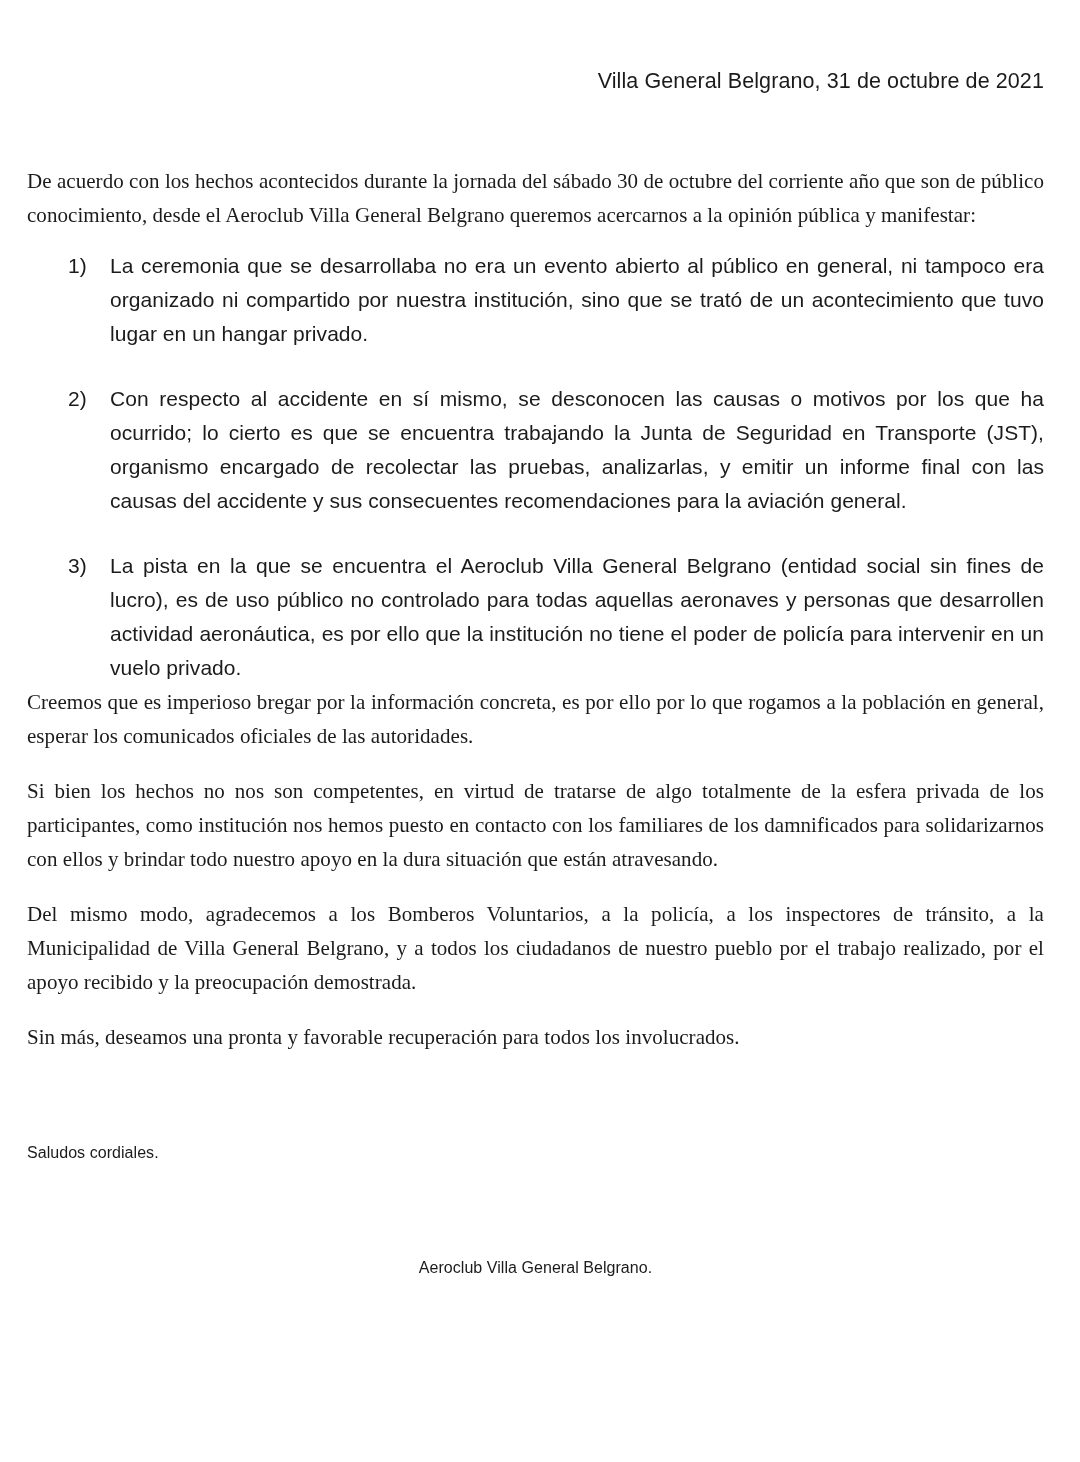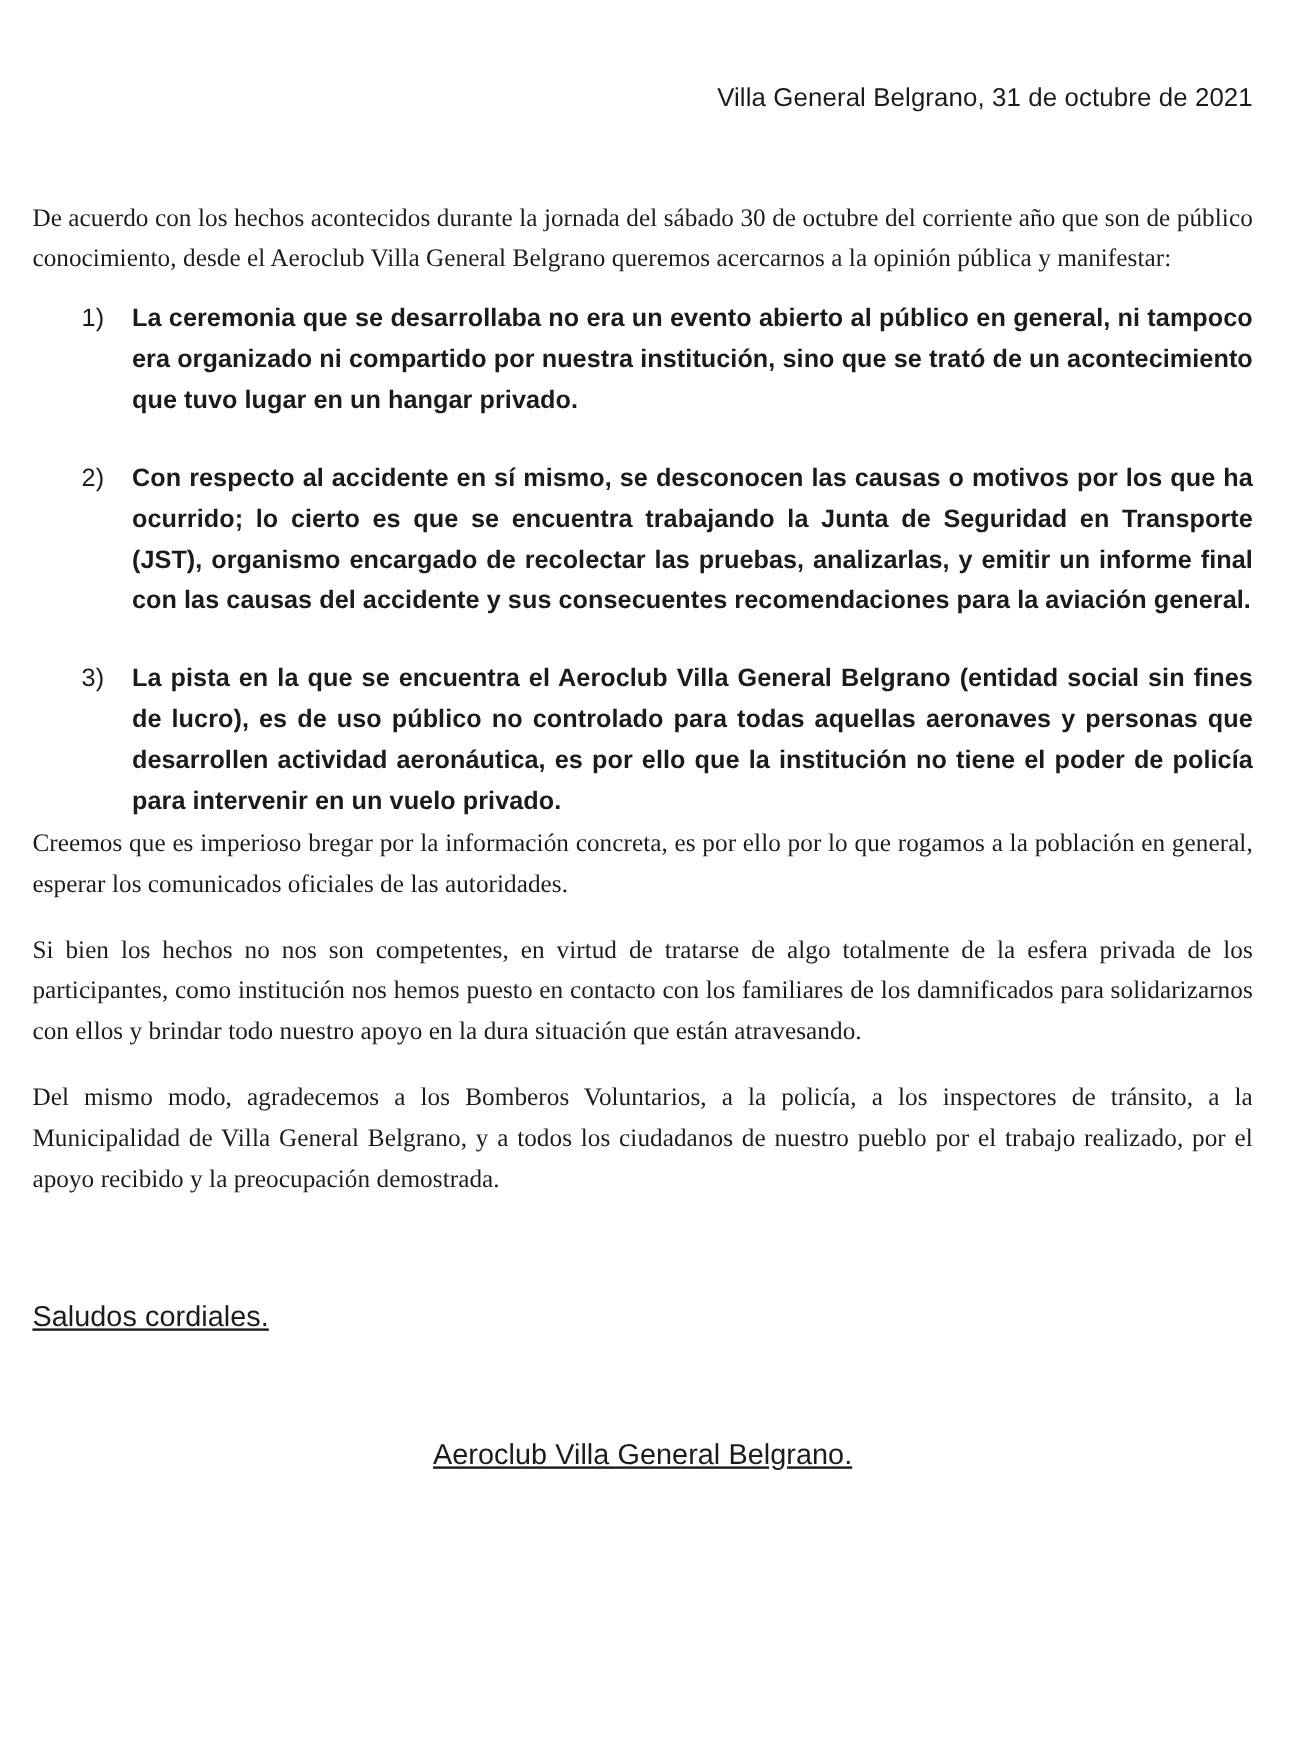--- a/index.html
+++ b/index.html
@@ -79,36 +79,34 @@
     position: absolute;
     left: 41px;
     top: 0;
     width: 34px;
     font-size: 21px;
     line-height: 34px;
     text-align: left;
   }
   ol.numbered-list > li > .li-text {
     display: block;
-    font-weight: bold;
   }
 
   .list-after {
     margin-top: 21px;
   }
 
   
   .closing-line {
     margin: 0;
-    font-size: 24px;
+    font-size: 16px;
     line-height: 34px;
     text-align: left;
     letter-spacing: 0.05px;
     white-space: nowrap;
-    text-decoration: underline;
   }
   .sign-off {
     margin-top: 82px;
   }
   .signature {
     margin-top: 81px;
     text-align: center;
   }
 </style>
 </head>
@@ -136,19 +134,20 @@
         <span class="li-text">La pista en la que se encuentra el Aeroclub Villa General Belgrano (entidad social sin fines de lucro), es de uso público no controlado para todas aquellas aeronaves y personas que desarrollen actividad aeronáutica, es por ello que la institución no tiene el poder de policía para intervenir en un vuelo privado.</span>
       </li>
     </ol>
 
     <p class="para">Creemos que es imperioso bregar por la información concreta, es por ello por lo que rogamos a la población en general, esperar los comunicados oficiales de las autoridades.</p>
 
     <p class="para list-after">Si bien los hechos no nos son competentes, en virtud de tratarse de algo totalmente de la esfera privada de los participantes, como institución nos hemos puesto en contacto con los familiares de los damnificados para solidarizarnos con ellos y brindar todo nuestro apoyo en la dura situación que están atravesando.</p>
 
     <p class="para">Del mismo modo, agradecemos a los Bomberos Voluntarios, a la policía, a los inspectores de tránsito, a la Municipalidad de Villa General Belgrano, y a todos los ciudadanos de nuestro pueblo por el trabajo realizado, por el apoyo recibido y la preocupación demostrada.</p>
 
+    <p class="para">Sin más, deseamos una pronta y favorable recuperación para todos los involucrados.</p>
 
     <p class="closing-line sign-off">Saludos cordiales.</p>
 
     <p class="closing-line signature">Aeroclub Villa General Belgrano.</p>
 
   </div>
 </div>
 
 </body></html>

